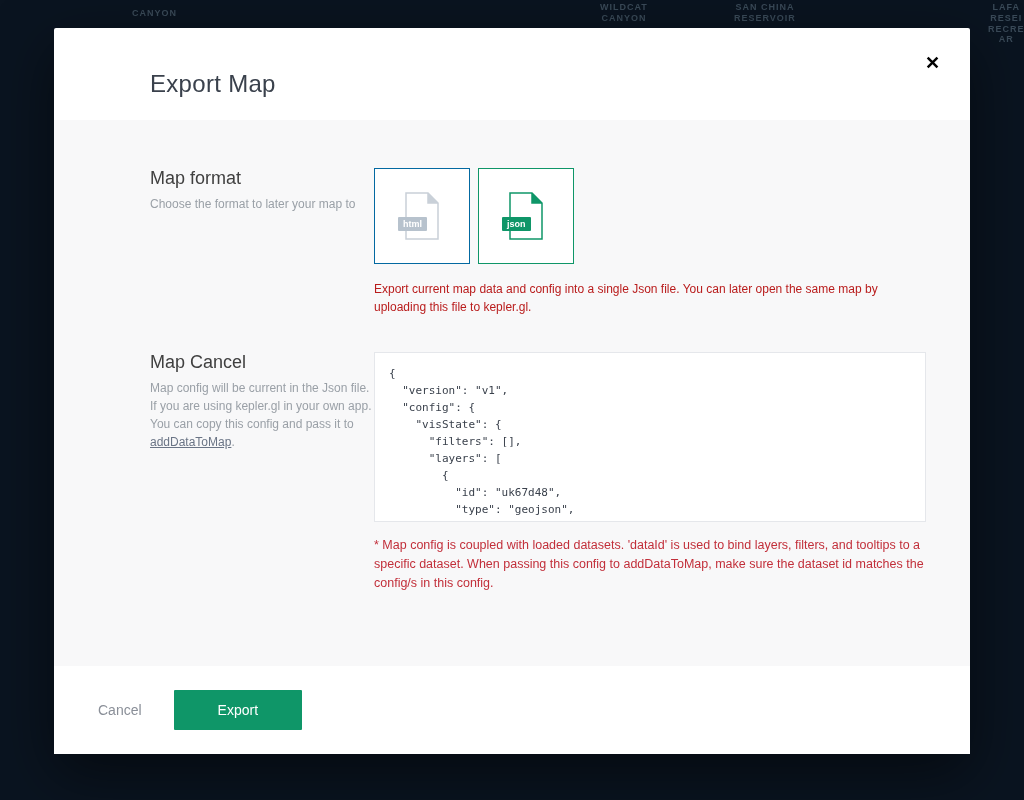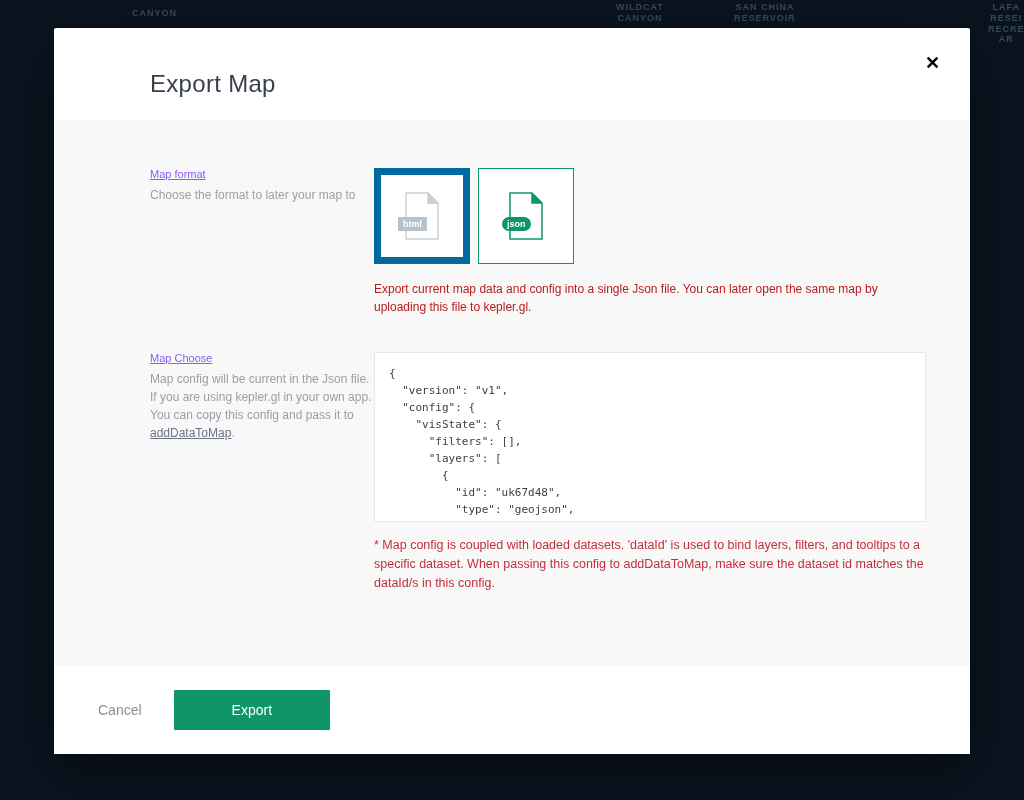--- a/index.html
+++ b/index.html
@@ -65,25 +65,24 @@
     }
     .row {
       display: flex;
       margin-bottom: 36px;
     }
     .row-left {
       width: 224px;
       flex-shrink: 0;
     }
     .row-left h3 {
-      font-size: 11px;
+      font-size: 18px;
       font-weight: 400;
-      color: #8b5cf6;
+      color: #404040;
       margin-bottom: 6px;
-      text-decoration: underline;
     }
     .row-left p {
       font-size: 12px;
       color: #9aa0a7;
       line-height: 1.5;
     }
     .row-left a {
       color: #6a7485;
       text-decoration: underline;
     }
@@ -91,21 +90,21 @@
       flex: 1;
     }
     .format-options {
       display: flex;
       gap: 8px;
       margin-bottom: 16px;
     }
     .format-card {
       width: 96px;
       height: 96px;
-      border: 7px solid #0369a1;
+      border: 1px solid #0369a1;
       background: #fff;
       display: flex;
       align-items: center;
       justify-content: center;
       cursor: pointer;
     }
     .format-card.selected {
       border: 1px solid #0f9668;
     }
     .file-icon {
@@ -118,21 +117,21 @@
       position: absolute;
       left: -4px;
       top: 26px;
       font-size: 9px;
       font-weight: 700;
       color: #fff;
       padding: 2px 5px;
       border-radius: 1px;
     }
     .file-label.html { background: #b7c2cd; }
-    .file-label.json { background: #0f9668; border-radius: 7px; }
+    .file-label.json { background: #0f9668; }
     .format-desc {
       font-size: 12px;
       color: #b91c1c;
       line-height: 1.5;
     }
     .config-box {
       background: #fff;
       border: 1px solid #e5e7eb;
       padding: 12px 14px;
       font-family: ui-monospace, "SFMono-Regular", Menlo, Consolas, monospace;
@@ -158,32 +157,32 @@
     }
     .btn-cancel {
       color: #8a8f98;
       font-size: 14px;
       cursor: pointer;
     }
     .btn-export {
       background: #0f9668;
       color: #fff;
       border: none;
-      padding: 12px 58px;
+      padding: 12px 44px;
       font-size: 14px;
       cursor: pointer;
       border-radius: 1px;
     }
   </style>
 </head>
 <body>
 
 <div class="map-bg">
   <div class="label" style="top:8px;left:132px">CANYON</div>
-  <div class="label" style="top:2px;left:616px;white-space:pre">WILDCAT
+  <div class="label" style="top:2px;left:600px;white-space:pre">WILDCAT
 CANYON</div>
   <div class="label" style="top:2px;left:734px;white-space:pre">SAN CHINA
 RESERVOIR</div>
   <div class="label" style="top:2px;left:988px;white-space:pre">LAFA
 RESEI
 RECRE
 AR</div>
 </div>
 
 <div class="modal">
@@ -219,38 +218,38 @@
               <span class="file-label json">json</span>
             </div>
           </div>
         </div>
         <p class="format-desc">Export current map data and config into a single Json file. You can later open the same map by uploading this file to kepler.gl.</p>
       </div>
     </div>
 
     <div class="row">
       <div class="row-left">
-        <h3>Map Choose</h3>
+        <h3>Map Cancel</h3>
         <p>
           <span>Map config will be current in the Json file. If you are using kepler.gl in your own app. You can copy this config and pass it to </span><a href="#">addDataToMap</a>.
         </p>
       </div>
       <div class="row-right">
         <div class="config-box">{
   "version": "v1",
   "config": {
     "visState": {
       "filters": [],
       "layers": [
         {
           "id": "uk67d48",
           "type": "geojson",
           "config": {
             "dataId": "sfcontour",</div>
-        <p class="warning">* Map config is coupled with loaded datasets. 'dataId' is used to bind layers, filters, and tooltips to a specific dataset. When passing this config to addDataToMap, make sure the dataset id matches the dataId/s in this config.</p>
+        <p class="warning">* Map config is coupled with loaded datasets. 'dataId' is used to bind layers, filters, and tooltips to a specific dataset. When passing this config to addDataToMap, make sure the dataset id matches the config/s in this config.</p>
       </div>
     </div>
 
   </div>
 
   <div class="modal-footer">
     <span class="btn-cancel">Cancel</span>
     <button class="btn-export">Export</button>
   </div>
 </div>

